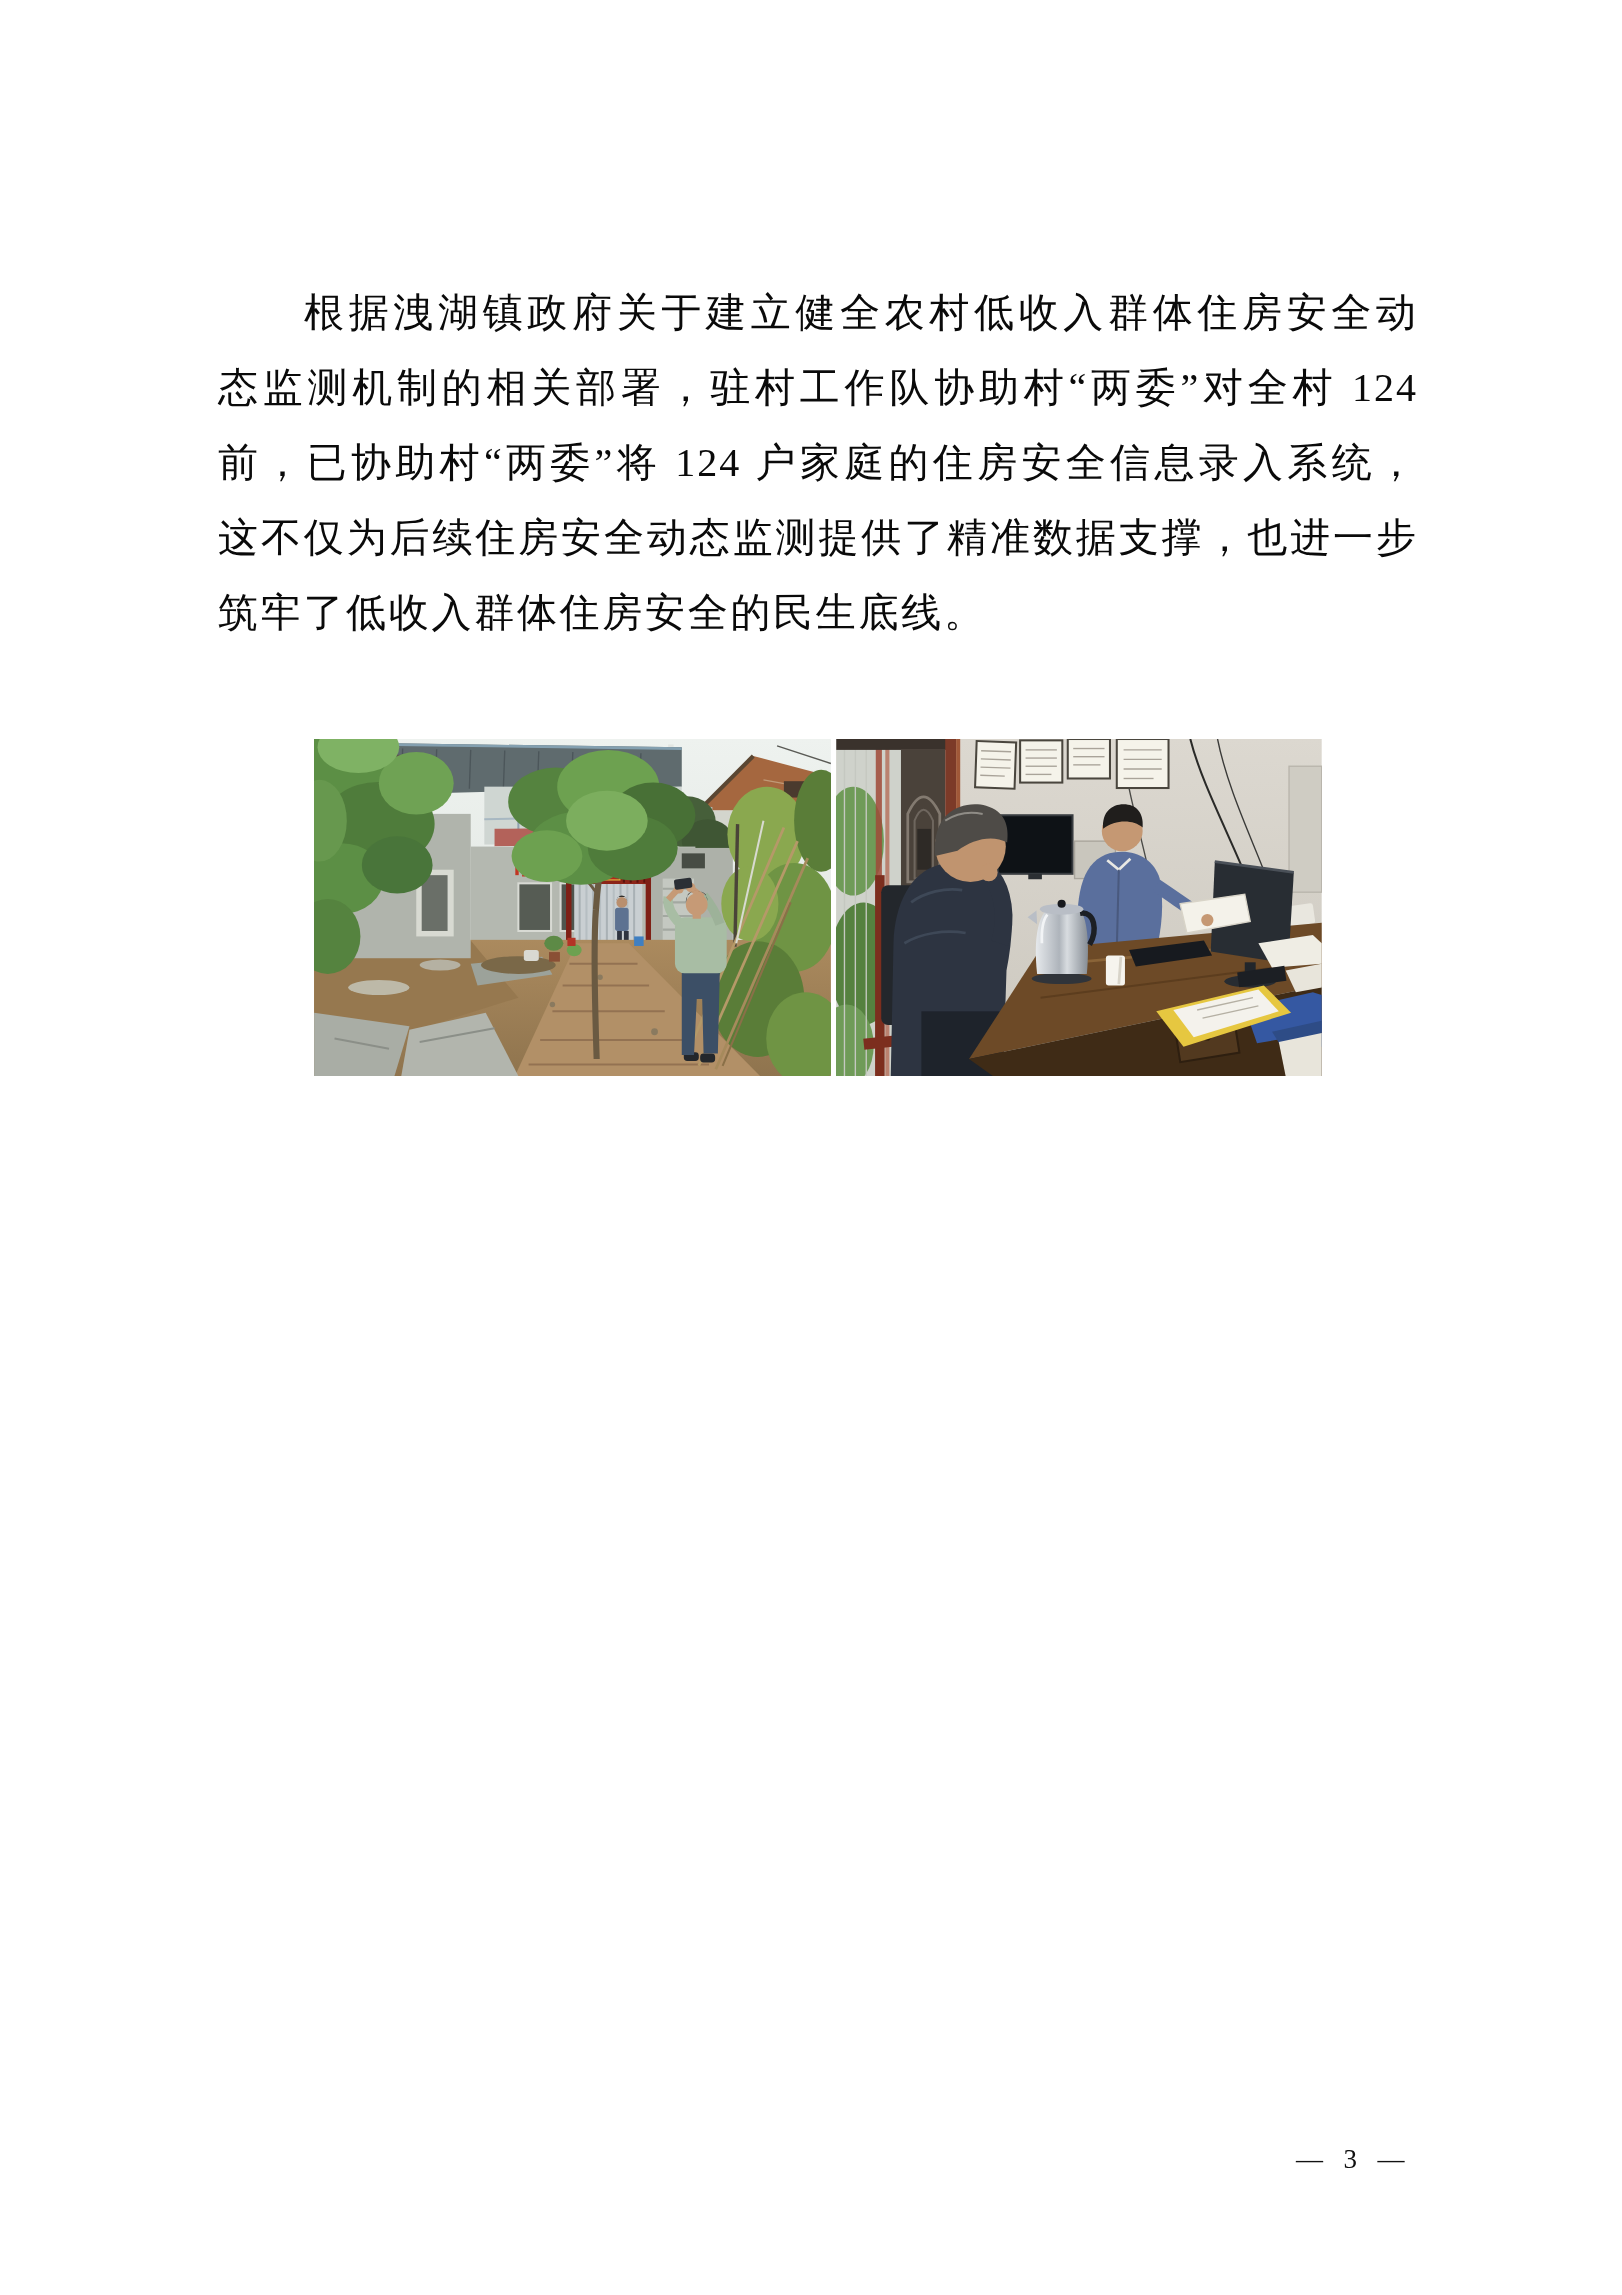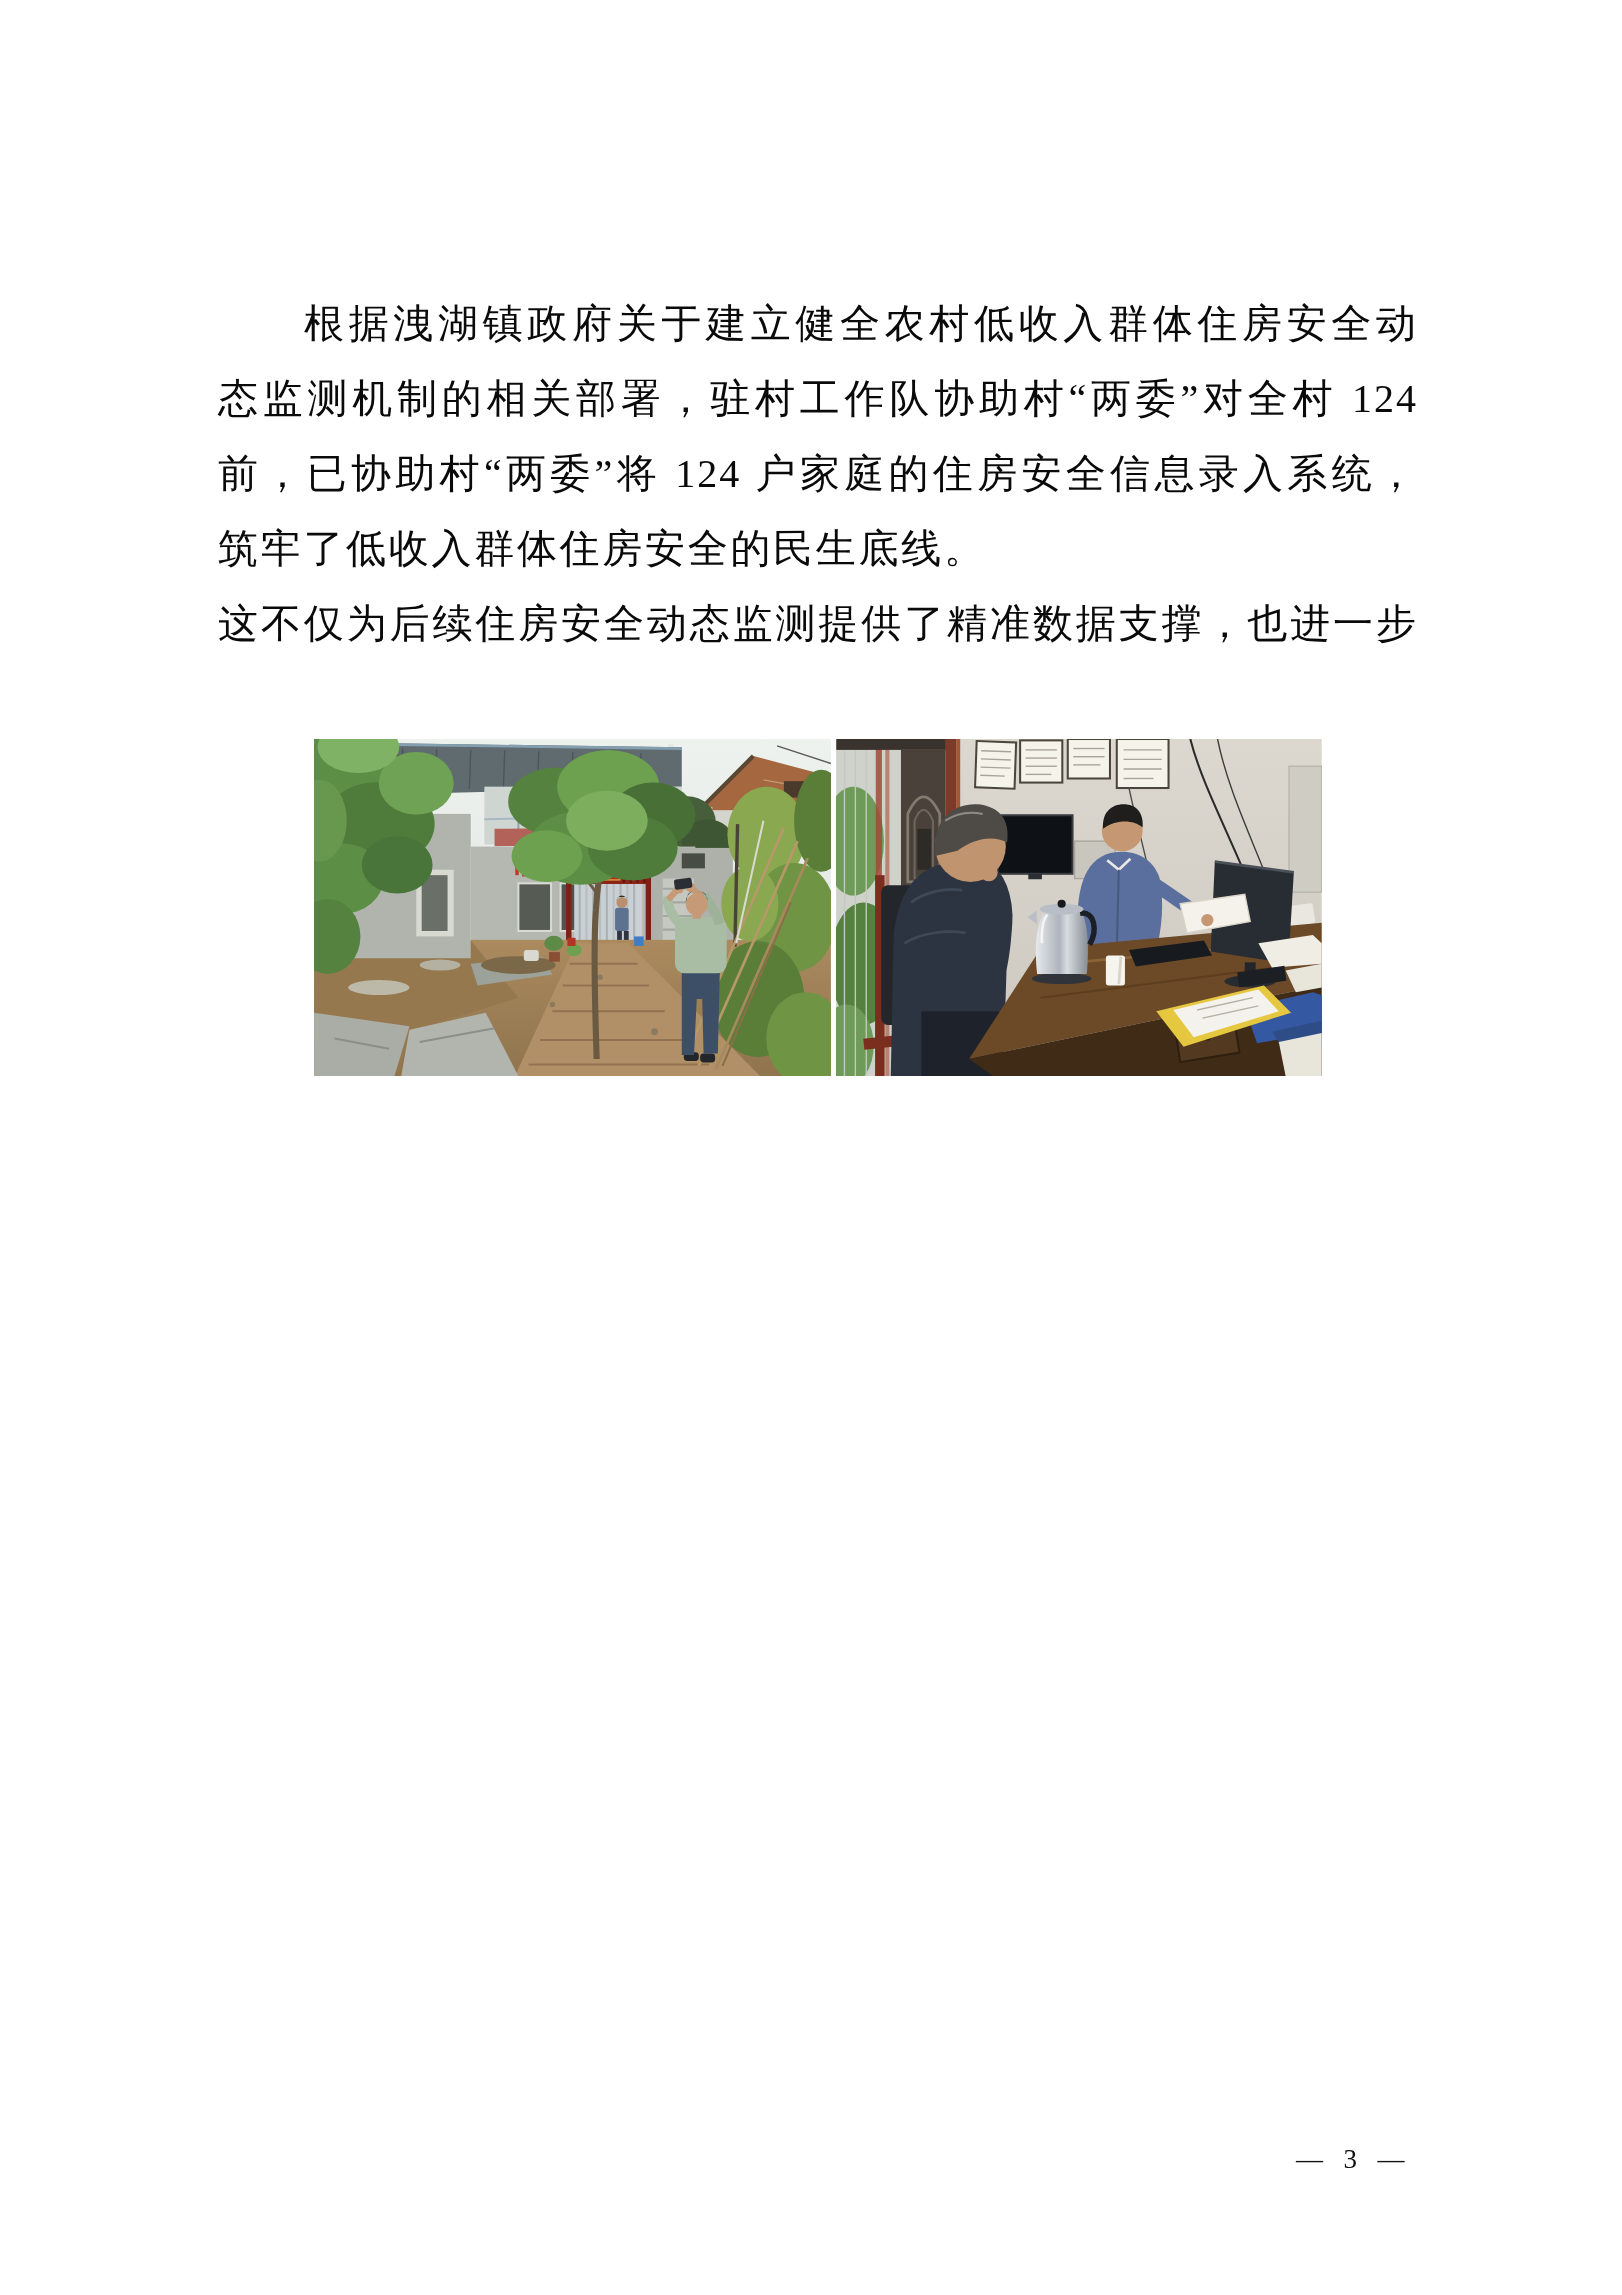--- a/index.html
+++ b/index.html
@@ -7,21 +7,21 @@
     position:relative;
     width:1623px;
     height:2295px;
     background:#ffffff;
     overflow:hidden;
     font-family:"Liberation Serif","DejaVu Serif",serif;
   }
   .text-block{
     position:absolute;
     left:218px;
-    top:286px;
+    top:275px;
     width:1200px;
   }
   .line{
     margin:0;
     height:75px;
     line-height:75px;
     font-size:40px;
     color:#0a0a0a;
     white-space:nowrap;
     letter-spacing:2px;
@@ -55,22 +55,22 @@
 </style>
 </head>
 <body>
 
 <div class="page">
 
   <div class="text-block">
     <p class="line just indent">根据洩湖镇政府关于建立健全农村低收入群体住房安全动</p>
     <p class="line just">态监测机制的相关部署，驻村工作队协助村“两委”对全村 124</p>
     <p class="line just">前，已协助村“两委”将 124 户家庭的住房安全信息录入系统，</p>
+    <p class="line just">这不仅为后续住房安全动态监测提供了精准数据支撑，也进一步</p>
     <p class="line lastline">筑牢了低收入群体住房安全的民生底线。</p>
-    <p class="line just">这不仅为后续住房安全动态监测提供了精准数据支撑，也进一步</p>
   </div>
 
   <svg class="photo photo-left" width="517" height="337" viewBox="0 0 759 495" xmlns="http://www.w3.org/2000/svg">
     <defs>
       <linearGradient id="lg-sky" x1="0" y1="0" x2="0" y2="1">
         <stop offset="0" stop-color="#eef2ef"></stop>
           <stop offset="1" stop-color="#dce2dd"></stop>
       </linearGradient>
       <linearGradient id="lg-ground" x1="0" y1="0" x2="0" y2="1">
         <stop offset="0" stop-color="#ab8a5e"></stop>

